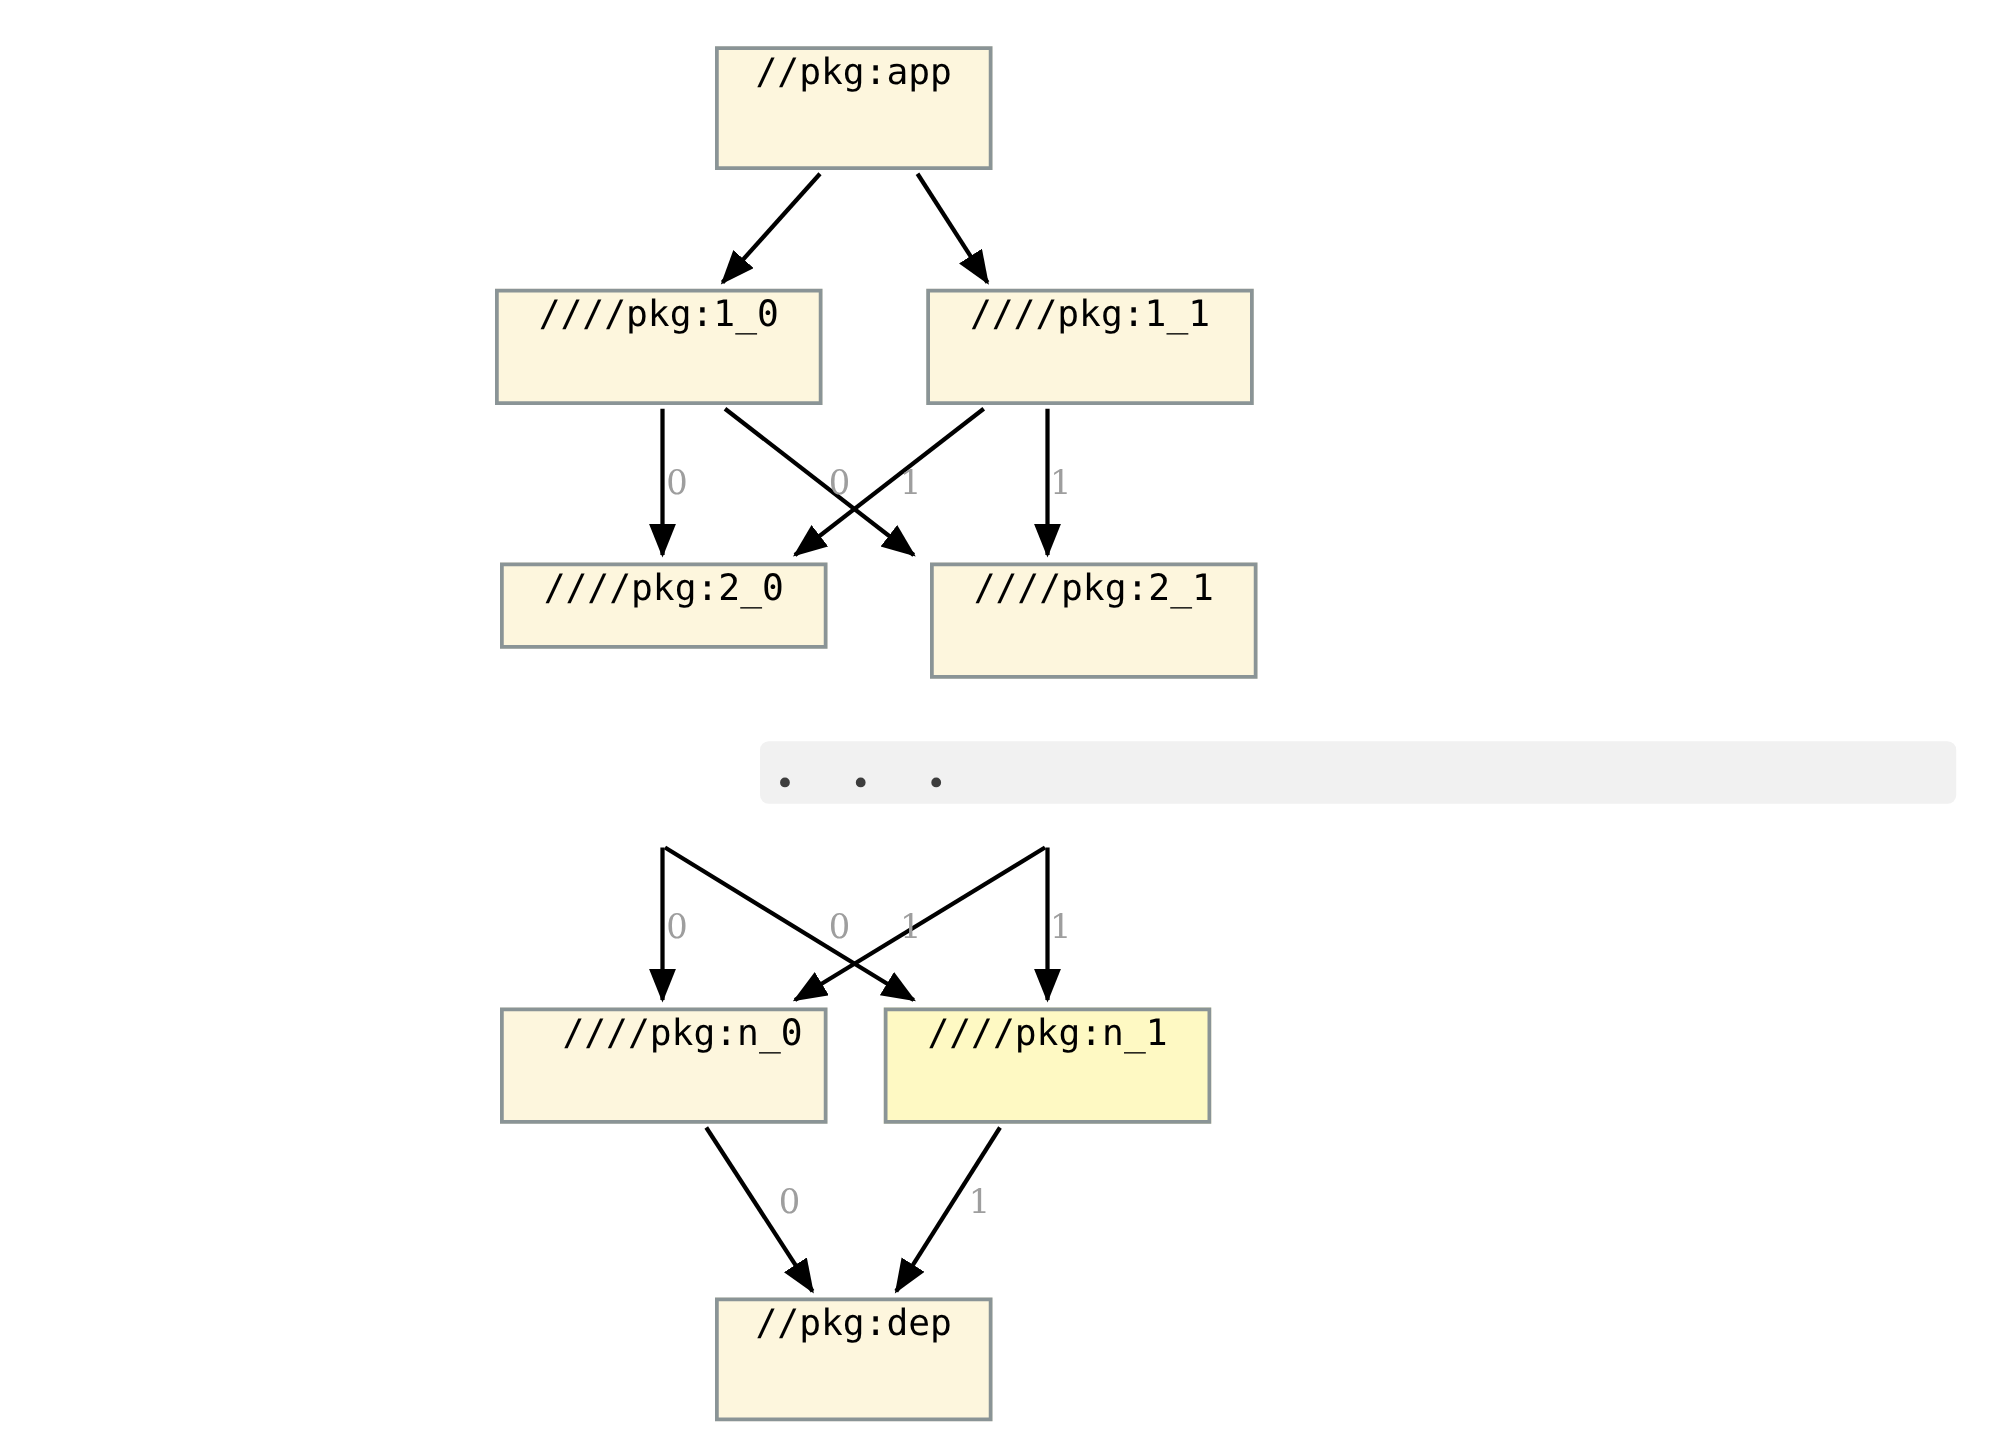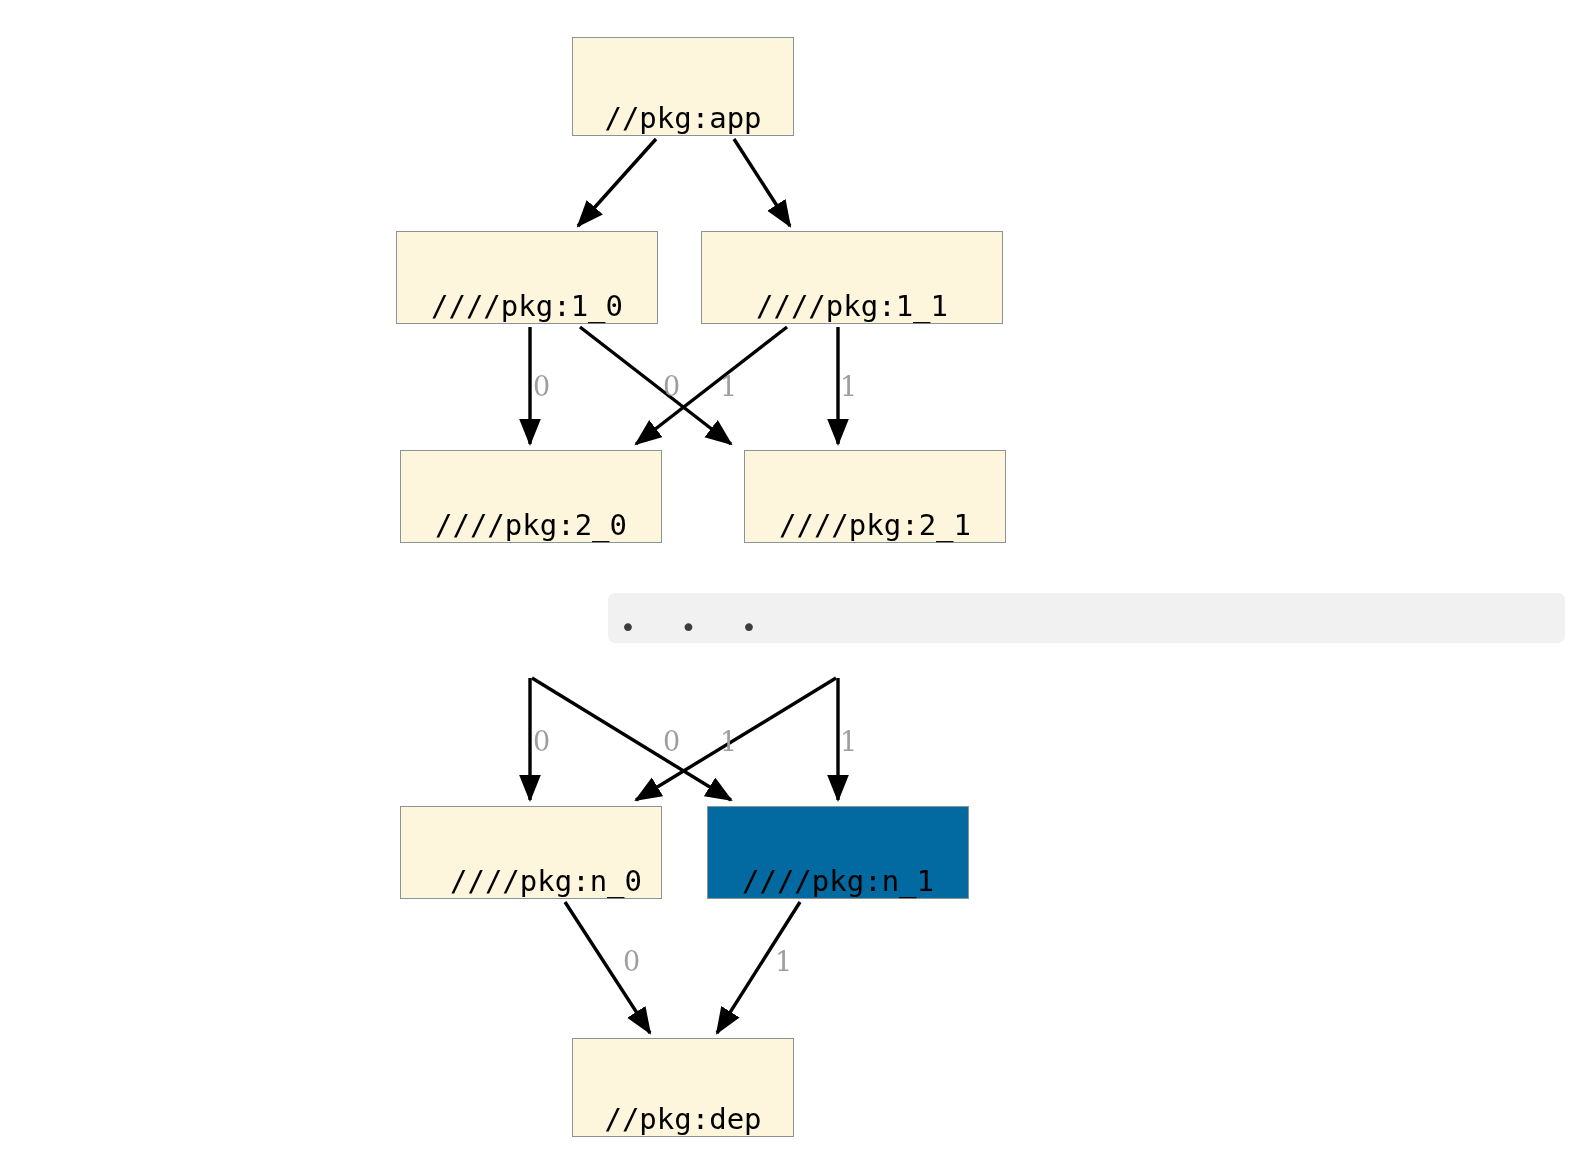--- a/index.html
+++ b/index.html
@@ -19,23 +19,23 @@
     position: absolute;
     top: 0;
     left: 0;
     width: 1592px;
     height: 1162px;
   }
   .node-box {
     position: absolute;
     box-sizing: border-box;
     background: #fdf6dd;
-    border: 1px solid #f97316;
+    border: 3px solid #f97316;
     display: flex;
-    align-items: flex-end;
+    align-items: flex-start;
     justify-content: center;
   }
   .node-label {
     font-family: "DejaVu Sans Mono", "Liberation Mono", monospace;
     font-size: 29px;
     color: #000000;
     letter-spacing: 0px;
     white-space: nowrap;
   }
   .edge-label {
@@ -91,33 +91,33 @@
       </g>
   </svg>
 
   <div id="nodes-layer">
       <div class="node-box" style="left: 572px; top: 37px; width: 222px; height: 99px; background: rgb(253, 246, 221); border-color: rgb(138, 148, 150);">
         <span class="node-label">//pkg:app</span>
       </div>
       <div class="node-box" style="left: 396px; top: 231px; width: 262px; height: 93px; background: rgb(253, 246, 221); border-color: rgb(138, 148, 150);">
         <span class="node-label">////pkg:1_0</span>
       </div>
-      <div class="node-box" style="left: 701px; top: 231px; width: 302px; height: 93px; background: rgb(253, 246, 221); border-color: rgb(138, 148, 150);">
+      <div class="node-box" style="left: 741px; top: 231px; width: 262px; height: 93px; background: rgb(253, 246, 221); border-color: rgb(138, 148, 150);">
         <span class="node-label">////pkg:1_1</span>
       </div>
-      <div class="node-box" style="left: 400px; top: 450px; width: 262px; height: 93px; background: rgb(253, 246, 221); border-color: rgb(138, 148, 150);">
+      <div class="node-box" style="left: 400px; top: 450px; width: 262px; height: 69px; background: rgb(253, 246, 221); border-color: rgb(138, 148, 150);">
         <span class="node-label">////pkg:2_0</span>
       </div>
       <div class="node-box" style="left: 707px; top: 450px; width: 262px; height: 93px; background: rgb(253, 246, 221); border-color: rgb(138, 148, 150); margin-left: 37px;">
         <span class="node-label">////pkg:2_1</span>
       </div>
       <div class="node-box" style="left: 400px; top: 806px; width: 262px; height: 93px; background: rgb(253, 246, 221); border-color: rgb(138, 148, 150); padding-left: 30px;">
         <span class="node-label">////pkg:n_0</span>
       </div>
-      <div class="node-box" style="left: 707px; top: 806px; width: 262px; height: 93px; background: #0369a1; border-color: rgb(138, 148, 150);">
+      <div class="node-box" style="left: 707px; top: 806px; width: 262px; height: 93px; background: #fef9c3; border-color: rgb(138, 148, 150);">
         <span class="node-label">////pkg:n_1</span>
       </div>
       <div class="node-box" style="left: 572px; top: 1038px; width: 222px; height: 99px; background: rgb(253, 246, 221); border-color: rgb(138, 148, 150);">
         <span class="node-label">//pkg:dep</span>
       </div>
     </div>
   <div id="edge-labels-layer">
       <div class="edge-label" style="left: 533px; top: 373px; color: rgb(158, 158, 158);">0</div>
       <div class="edge-label" style="left: 663px; top: 373px; color: rgb(158, 158, 158);">0</div>
       <div class="edge-label" style="left: 720px; top: 373px; color: rgb(158, 158, 158);">1</div>

